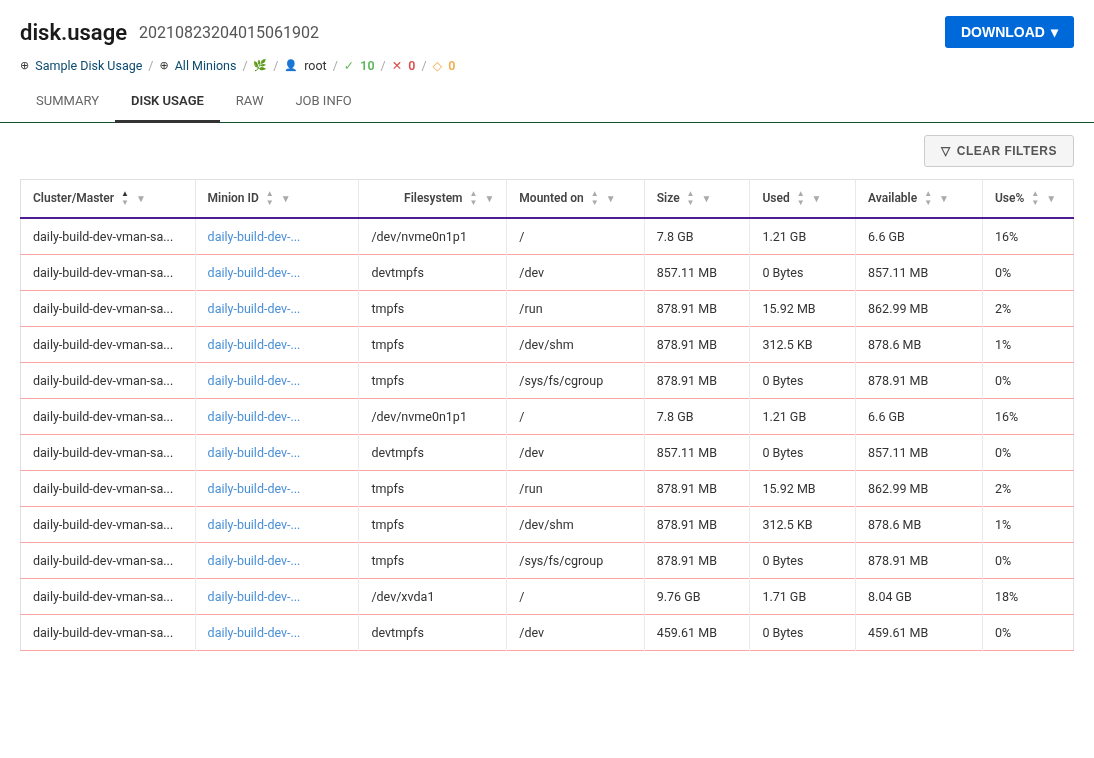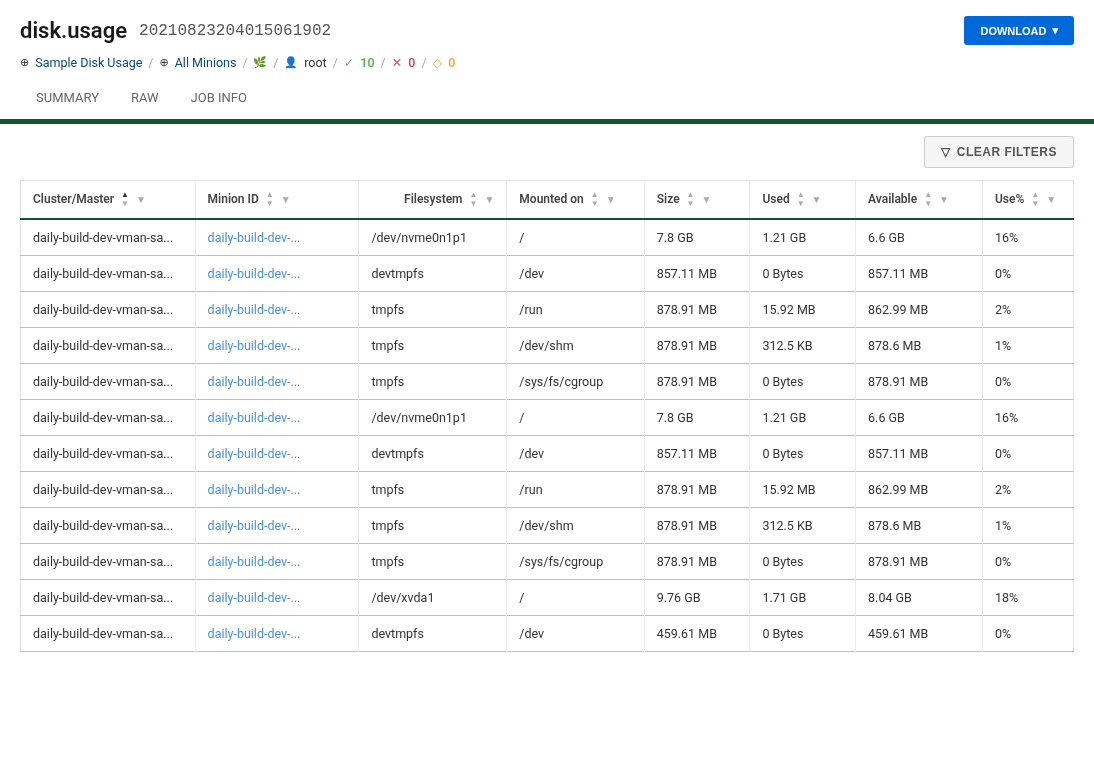--- a/index.html
+++ b/index.html
@@ -1,54 +1,54 @@
 <!DOCTYPE html>
 <html><head>
   <meta charset="utf-8">
   <style>
     * { box-sizing: border-box; margin: 0; padding: 0; }
     body { font-family: -apple-system, BlinkMacSystemFont, 'Segoe UI', Roboto, sans-serif; font-size: 13px; color: #333; background: #fff; }
     
     .header { padding: 16px 20px 8px; }
     .title-row { display: flex; align-items: center; gap: 12px; margin-bottom: 10px; }
     .page-title { font-size: 22px; font-weight: 600; color: #1a1a1a; }
-    .job-id { font-size: 16px; color: #555; font-weight: 400; font-family: Liberation Mono, monospace; }
+    .job-id { font-size: 16px; color: #555; font-weight: 400; }
     .breadcrumb-separator { color: #aaa; }
     .breadcrumb-link { color: #0c4a6e; text-decoration: none; display: flex; align-items: center; gap: 4px; }
     .breadcrumb-icon { font-size: 11px; }
     .status-success { color: #5cb85c; font-weight: 600; }
     .status-fail { color: #d9534f; font-weight: 600; }
     .status-warn { color: #f0ad4e; font-weight: 600; }
     
     .download-btn { 
       background: #0069d9; color: #fff; border: none; padding: 8px 16px; 
-      border-radius: 3px; font-size: 11px; font-weight: 600; cursor: pointer;
+      border-radius: 3px; font-size: 14px; font-weight: 600; cursor: pointer;
       display: flex; align-items: center; gap: 6px; margin-left: auto;
     }
     
-    .tabs { display: flex; align-items: center; padding: 0 20px; border-bottom: 5px solid #14532d; gap: 0; }
+    .tabs { display: flex; align-items: center; padding: 0 20px; border-bottom: 1px solid #14532d; gap: 0; }
     .tab { padding: 12px 16px; font-size: 13px; color: #666; cursor: pointer; border-bottom: 3px solid transparent; margin-bottom: -1px; text-decoration: none; }
     .tab.active { color: #333; font-weight: 600; border-bottom-color: #333; }
     
     .toolbar { display: flex; justify-content: flex-end; padding: 12px 20px; }
     .clear-filters-btn {
       display: flex; align-items: center; gap: 6px;
       background: #f5f5f5; border: 1px solid #ccc; padding: 8px 16px;
       border-radius: 3px; color: #555; font-size: 12px; font-weight: 600;
       cursor: pointer; letter-spacing: 0.5px;
     }
     
     .table-container { padding: 0 20px 20px; overflow-x: auto; }
     
     table { width: 100%; border-collapse: collapse; border: 1px solid #e0e0e0; }
     
     thead tr { background: #fff; }
     th {
       padding: 10px 12px; text-align: left; font-size: 12px; font-weight: 600;
-      color: #444; border-bottom: 2px solid #14532d; border-right: 1px solid #e8e8e8;
+      color: #444; border-bottom: 2px solid #4c1d95; border-right: 1px solid #e8e8e8;
       white-space: nowrap; position: relative;
     }
     th:last-child { border-right: none; }
     .sort-icons { display: inline-flex; flex-direction: column; margin-left: 4px; vertical-align: middle; gap: 1px; }
     .sort-up, .sort-down { font-size: 8px; color: #aaa; line-height: 1; }
     .sort-up.active, .sort-down.active { color: #333; }
     .sort-filter { margin-left: 4px; font-size: 10px; color: #aaa; vertical-align: middle; }
     
     tbody tr { border-bottom: 1px solid #fca5a5; }
     td { padding: 10px 12px; font-size: 12.5px; color: #333; border-right: 1px solid #ebebeb; white-space: nowrap; overflow: hidden; text-overflow: ellipsis; max-width: 180px; }
@@ -102,20 +102,23 @@
     <span class="breadcrumb-separator">/</span>
     <span style="color:#f0ad4e;">◇</span>
     <span class="status-warn">0</span>
   </div>
 </div>
 
 <div class="tabs">
   <a href="#" class="tab">
     <span>SUMMARY</span>
   </a>
+  <a href="#" class="tab active">
+    <span>DISK USAGE</span>
+  </a>
   <a href="#" class="tab">
     <span>RAW</span>
   </a>
   <a href="#" class="tab">
     <span>JOB INFO</span>
   </a>
 </div>
 
 <div class="toolbar">
   <button class="clear-filters-btn">

